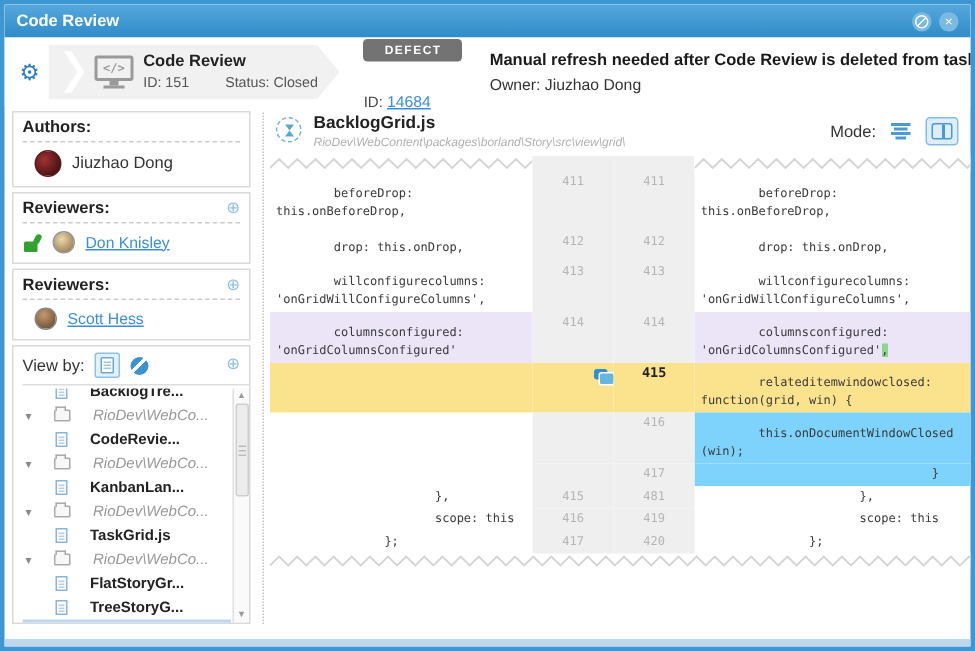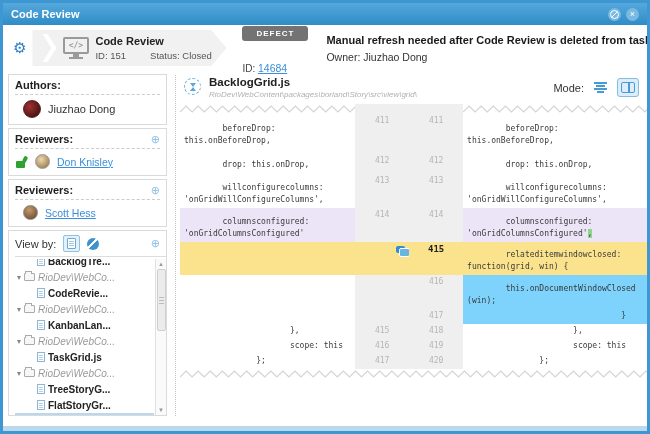--- a/index.html
+++ b/index.html
@@ -50,21 +50,21 @@
   .thumb::after{content:'';position:absolute;right:1px;top:0;width:4px;height:7px;background:#2fa12f;border-radius:2px;transform:rotate(28deg)}
   .sec.grow{flex:1;display:flex;flex-direction:column;margin-bottom:2px;padding:4px 0 0 6px;overflow:hidden}
   .vb-h{display:flex;align-items:center;gap:7px;border-bottom:1px solid #ddd;padding:0 6px 4px 0}
   .vb-h .lab{font-size:11px;color:#333}
   .doc-toggle{width:17px;height:17px;border:1px solid #8fc1e4;background:#e3f1fb;border-radius:2px;display:flex;align-items:center;justify-content:center;cursor:pointer}
   .doc-page{width:9px;height:11px;background:#fff;border:1px solid #6aaad4;border-radius:1px;padding:2px 1px}
   .doc-page i{display:block;height:1px;background:#9ec7e4;margin-bottom:1px}
   .split-circle{width:12px;height:12px;border-radius:50%;background:linear-gradient(135deg,#3e93cf 38%,#fff 38% 54%,#3e93cf 54%);cursor:pointer}
   .treewrap{flex:1;position:relative;overflow:hidden;margin-top:2px}
   .tree{margin-top:-6px;padding-right:12px}
-  .titem{height:16px;display:flex;align-items:center;gap:3px;white-space:nowrap;overflow:hidden;cursor:pointer;padding-left:2px}
+  .titem{height:16px;display:flex;align-items:center;gap:15px;white-space:nowrap;overflow:hidden;cursor:pointer;padding-left:2px}
   .titem.file{padding-left:22px}
   .titem .tw{font-size:8px;color:#888}
   .fold-ic{width:11px;height:8px;border:1px solid #aaa;background:#f7f7f7;border-radius:1px;position:relative;flex:none}
   .fold-ic::before{content:'';position:absolute;top:-3px;left:0;width:5px;height:2px;background:#f7f7f7;border:1px solid #aaa;border-bottom:none}
   .file-ic{width:8px;height:10px;border:1px solid #8ab4d8;background:#fff;padding:2px 1px;flex:none}
   .file-ic i{display:block;height:1px;background:#b9cede;margin-bottom:1px}
   .titem.folder .lbl{font-size:10px;font-style:italic;color:#999}
   .titem.file .lbl{font-size:10px;font-weight:bold;color:#222}
   .titem.sel{background:#b9d7ef}
   .sbar{position:absolute;top:0;right:0;width:11px;bottom:0;background:#fafafa;border-left:1px solid #e0e0e0;display:flex;flex-direction:column;align-items:center;cursor:pointer}
@@ -260,30 +260,30 @@
 
     <span class="lbl">RioDev\WebCo...</span>
   </div>
               <div class="titem file">
 
     <span class="file-ic">
                   <i></i>
                   <i></i>
                   <i></i>
                 </span>
+    <span class="lbl">FlatStoryGr...</span>
+  </div>
+              <div class="titem file">
+
+    <span class="file-ic">
+                  <i></i>
+                  <i></i>
+                  <i></i>
+                </span>
     <span class="lbl">TreeStoryG...</span>
-  </div>
-              <div class="titem file">
-
-    <span class="file-ic">
-                  <i></i>
-                  <i></i>
-                  <i></i>
-                </span>
-    <span class="lbl">FlatStoryGr...</span>
   </div>
               <div class="titem file sel">
     
     
     
     
   </div>
             </div>
           <div class="sbar">
             <span class="ar">▲</span>
@@ -402,21 +402,21 @@
           </div>
           <div class="cell gut gr">
             <span class="num">417</span>
           </div>
           <pre class="cell code right bg-add" style="padding-top: 1px;">                                }</pre>
           <pre class="cell code left" style="min-height: 13px; padding-top: 1px;">                      },</pre>
           <div class="cell gut gl">
             <span class="num">415</span>
           </div>
           <div class="cell gut gr">
-            <span class="num">418</span>
+            <span class="num">481</span>
           </div>
           <pre class="cell code right" style="padding-top: 1px;">                      },</pre>
           <pre class="cell code left" style="min-height: 13px; padding-top: 1px;">                      scope: this</pre>
           <div class="cell gut gl">
             <span class="num">416</span>
           </div>
           <div class="cell gut gr">
             <span class="num">419</span>
           </div>
           <pre class="cell code right" style="padding-top: 1px;">                      scope: this</pre>

